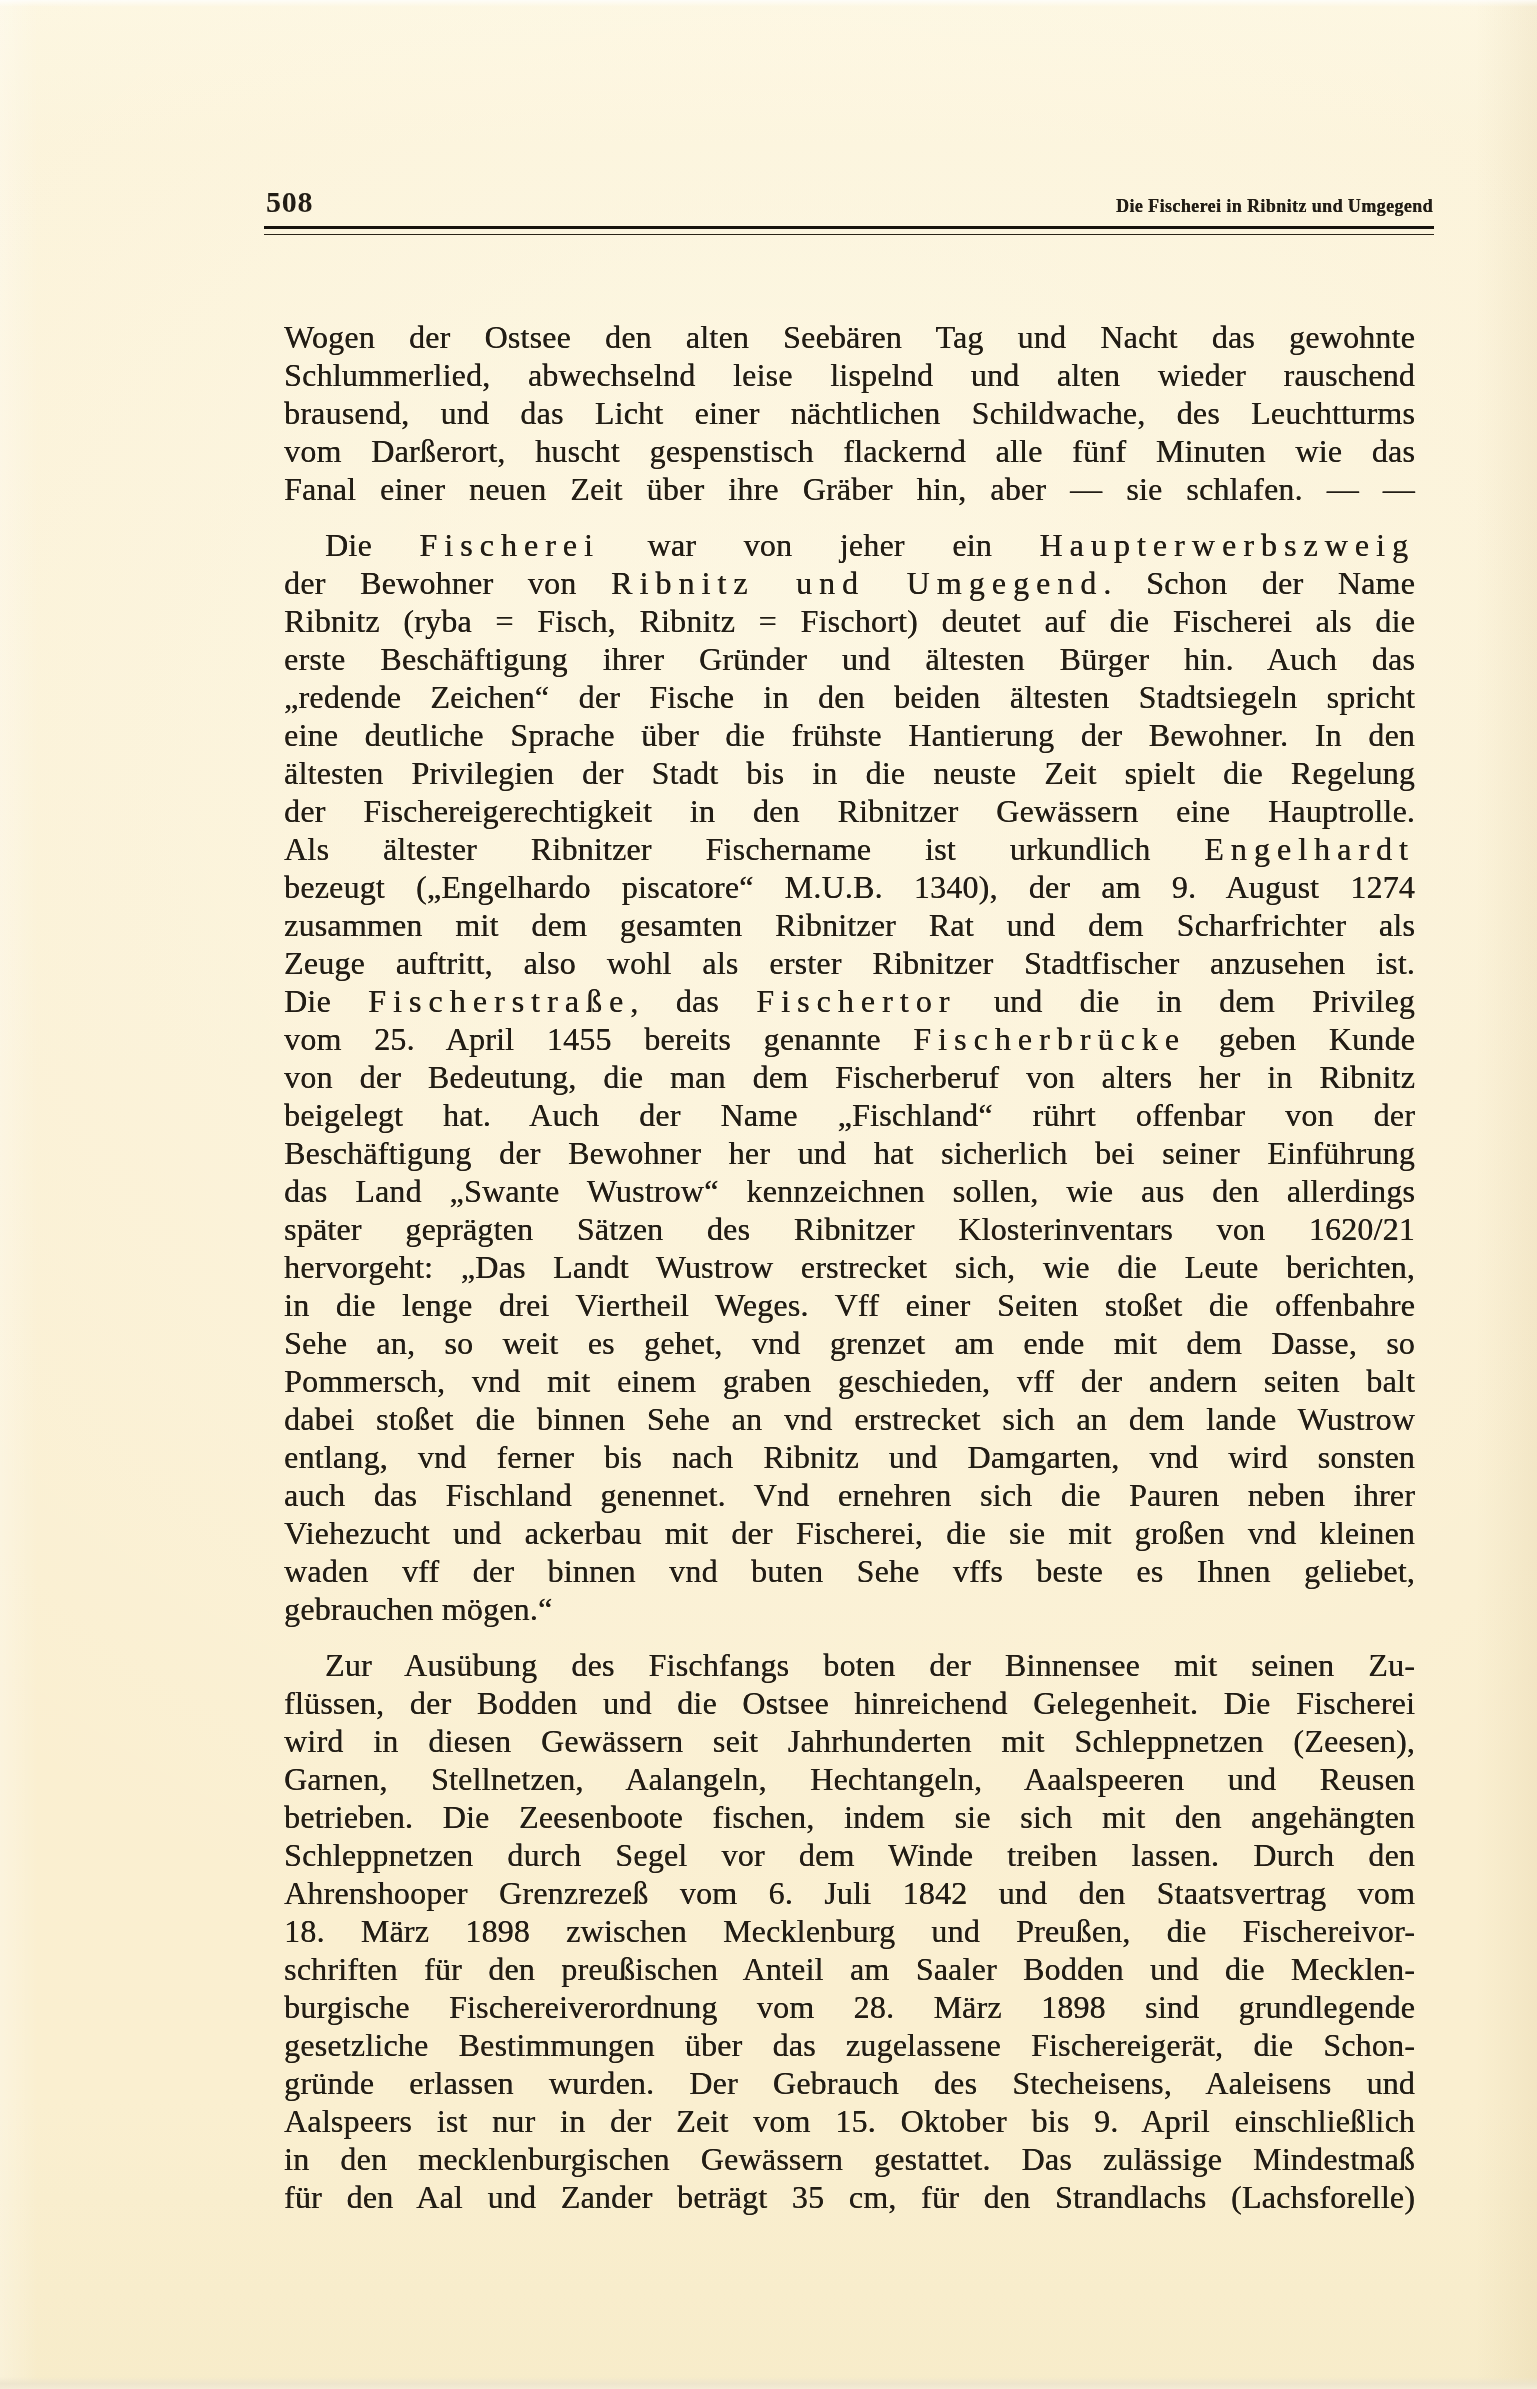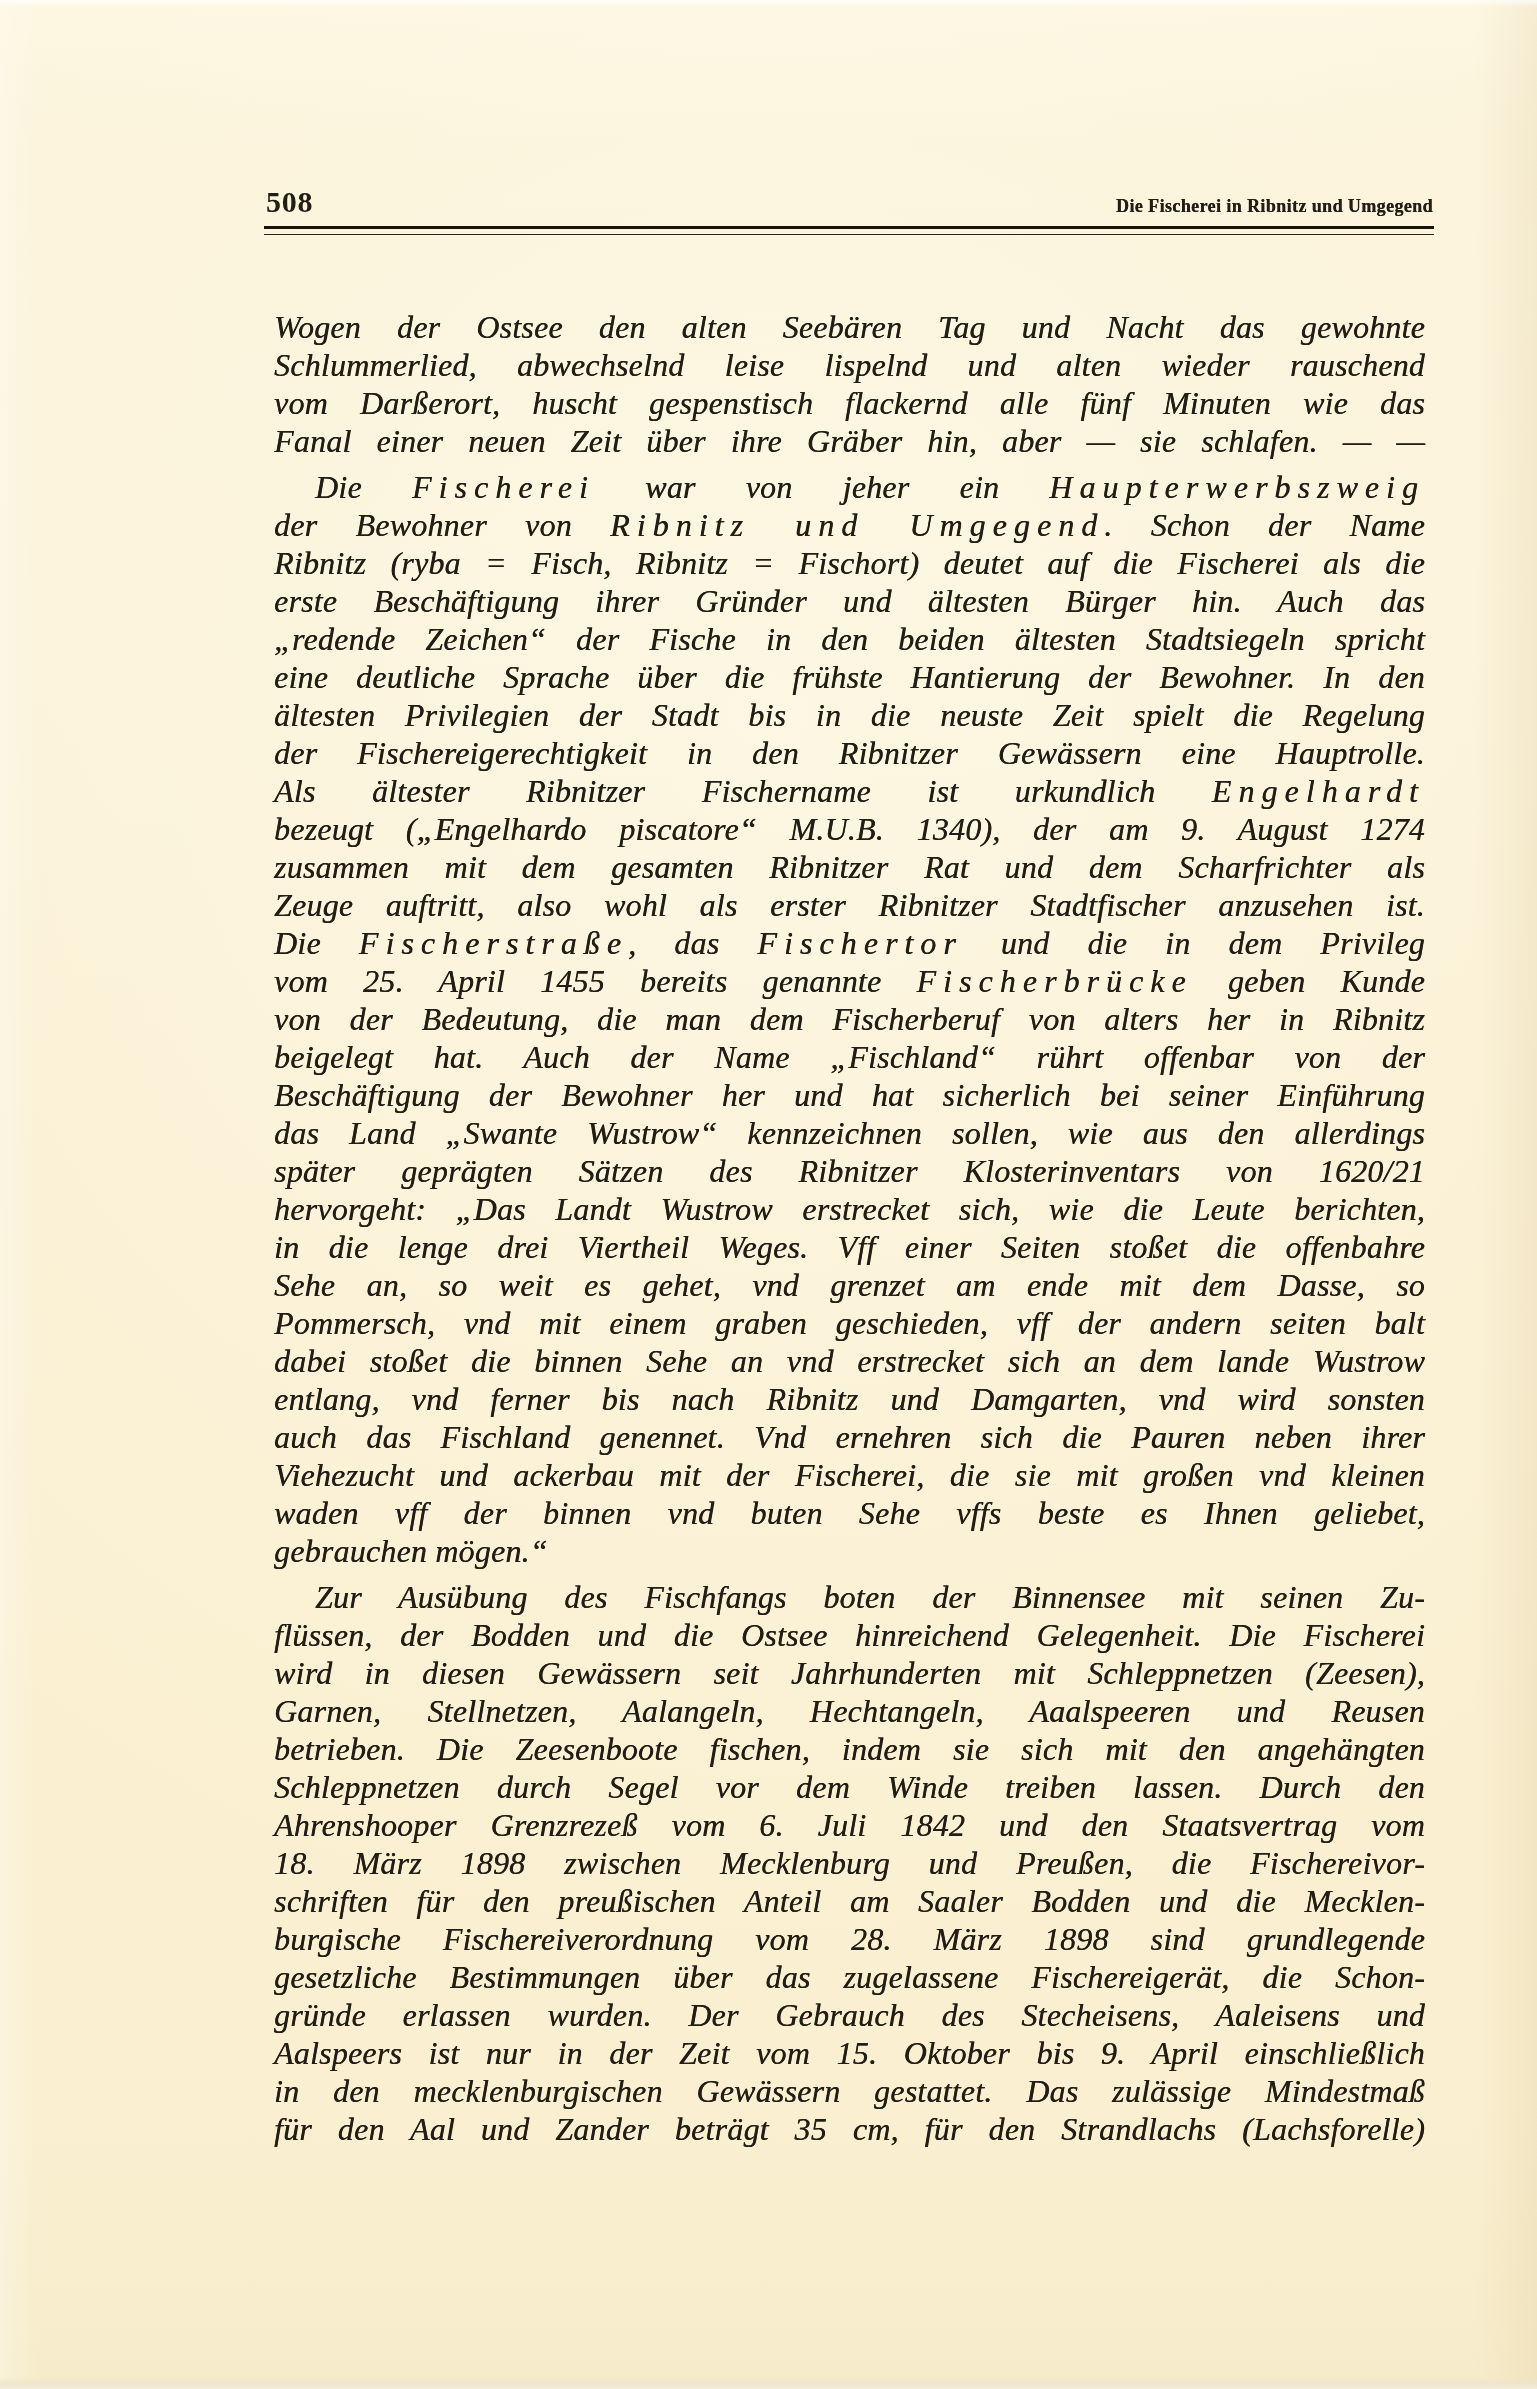--- a/index.html
+++ b/index.html
@@ -69,21 +69,21 @@
 
   .page-body {
     position: absolute;
     top: 300px;
     left: 266px;
     width: 1167px;
     font-size: 32px;
     line-height: 38px;
     text-shadow: 0.3px 0 0 currentColor; 
   }
-  .para { margin: 8px; font-style: italic; }
+  .para { margin: 18px; }
   .line {
     text-align: justify;
     text-align-last: justify;
     white-space: normal;
     letter-spacing: 0.2px;
   }
   .line.indent { text-indent: 41px; }
   .line.flush { text-align-last: left; }
   .sp { letter-spacing: 0.22em; } 
 </style>
@@ -93,20 +93,21 @@
 <div class="scan">
   <div class="page-header">
     <span class="page-number">508</span>
     <span class="running-title">Die Fischerei in Ribnitz und Umgegend</span>
   </div>
   <div class="header-rule"></div>
   <div class="page-body">
       <div class="para">
         <div class="line">Wogen der Ostsee den alten Seebären Tag und Nacht das gewohnte</div>
         <div class="line">Schlummerlied, abwechselnd leise lispelnd und alten wieder rauschend</div>
+        <div class="line">brausend, und das Licht einer nächtlichen Schildwache, des Leuchtturms</div>
         <div class="line">vom Darßerort, huscht gespenstisch flackernd alle fünf Minuten wie das</div>
         <div class="line">Fanal einer neuen Zeit über ihre Gräber hin, aber — sie schlafen. — —</div>
       </div>
       <div class="para">
         <div class="line indent">Die <span class="sp">Fischerei</span> war von jeher ein <span class="sp">Haupterwerbszweig</span></div>
         <div class="line">der Bewohner von <span class="sp">Ribnitz und Umgegend</span>. Schon der Name</div>
         <div class="line">Ribnitz (ryba = Fisch, Ribnitz = Fischort) deutet auf die Fischerei als die</div>
         <div class="line">erste Beschäftigung ihrer Gründer und ältesten Bürger hin. Auch das</div>
         <div class="line">„redende Zeichen“ der Fische in den beiden ältesten Stadtsiegeln spricht</div>
         <div class="line">eine deutliche Sprache über die frühste Hantierung der Bewohner. In den</div>

